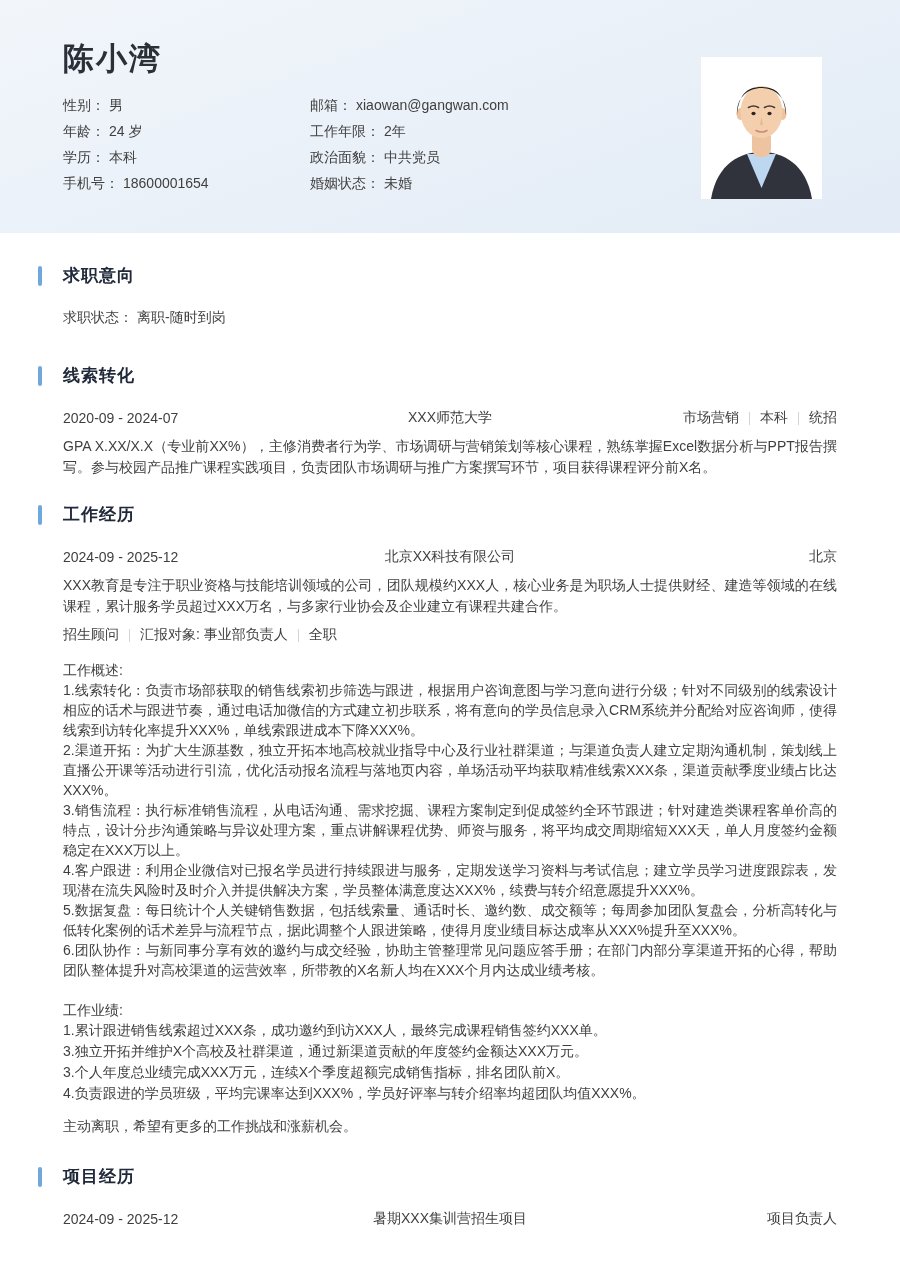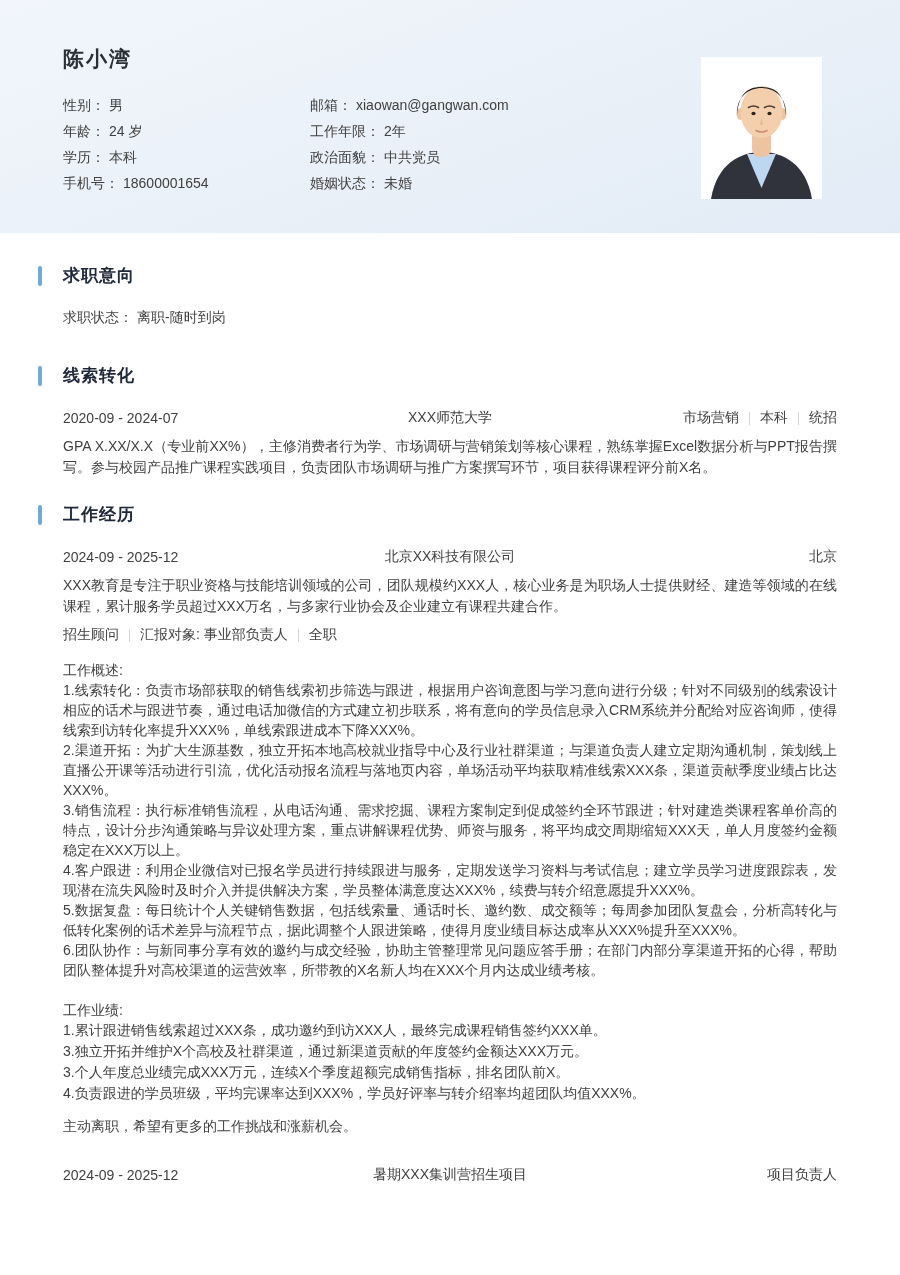--- a/index.html
+++ b/index.html
@@ -11,21 +11,21 @@
   }
 
   
   .header {
     height: 233px;
     background: linear-gradient(160deg, #f2f6fb 0%, #e9f0f8 55%, #e2ebf6 100%);
     display: flex; justify-content: space-between;
     padding: 46px 78px 0 63px;
   }
   .name {
-    font-size: 21px; font-weight: bold; color: #2a2f38;
+    font-size: 31px; font-weight: bold; color: #2a2f38;
     letter-spacing: 2px; margin: 0 0 21px 0; line-height: 26px;
   }
   .info-grid {
     display: grid; grid-template-columns: 247px auto;
     grid-auto-rows: 26px; font-size: 14px; align-items: center;
   }
   .cell { white-space: nowrap; }
   .lbl { margin-right: 4px; }
   .photo { width: 121px; height: 142px; margin-top: 11px; flex: 0 0 auto; }
 
@@ -164,20 +164,24 @@
         <div class="line">工作业绩:</div>
         <div class="item">1.累计跟进销售线索超过XXX条，成功邀约到访XXX人，最终完成课程销售签约XXX单。</div>
         <div class="item">3.独立开拓并维护X个高校及社群渠道，通过新渠道贡献的年度签约金额达XXX万元。</div>
         <div class="item">3.个人年度总业绩完成XXX万元，连续X个季度超额完成销售指标，排名团队前X。</div>
         <div class="item">4.负责跟进的学员班级，平均完课率达到XXX%，学员好评率与转介绍率均超团队均值XXX%。</div>
       </div>
       <div class="leave">主动离职，希望有更多的工作挑战和涨薪机会。</div>
     </section>
 
     <section class="sec-proj">
+      <div class="sec-title">
+        <span class="bar"></span>
+        <h2>项目经历</h2>
+      </div>
       <div class="meta-row">
         <span>2024-09 - 2025-12</span>
         <span class="meta-center">暑期XXX集训营招生项目</span>
         <span class="meta-right">项目负责人</span>
       </div>
 
     </section>
 
   </div>
 </div>

